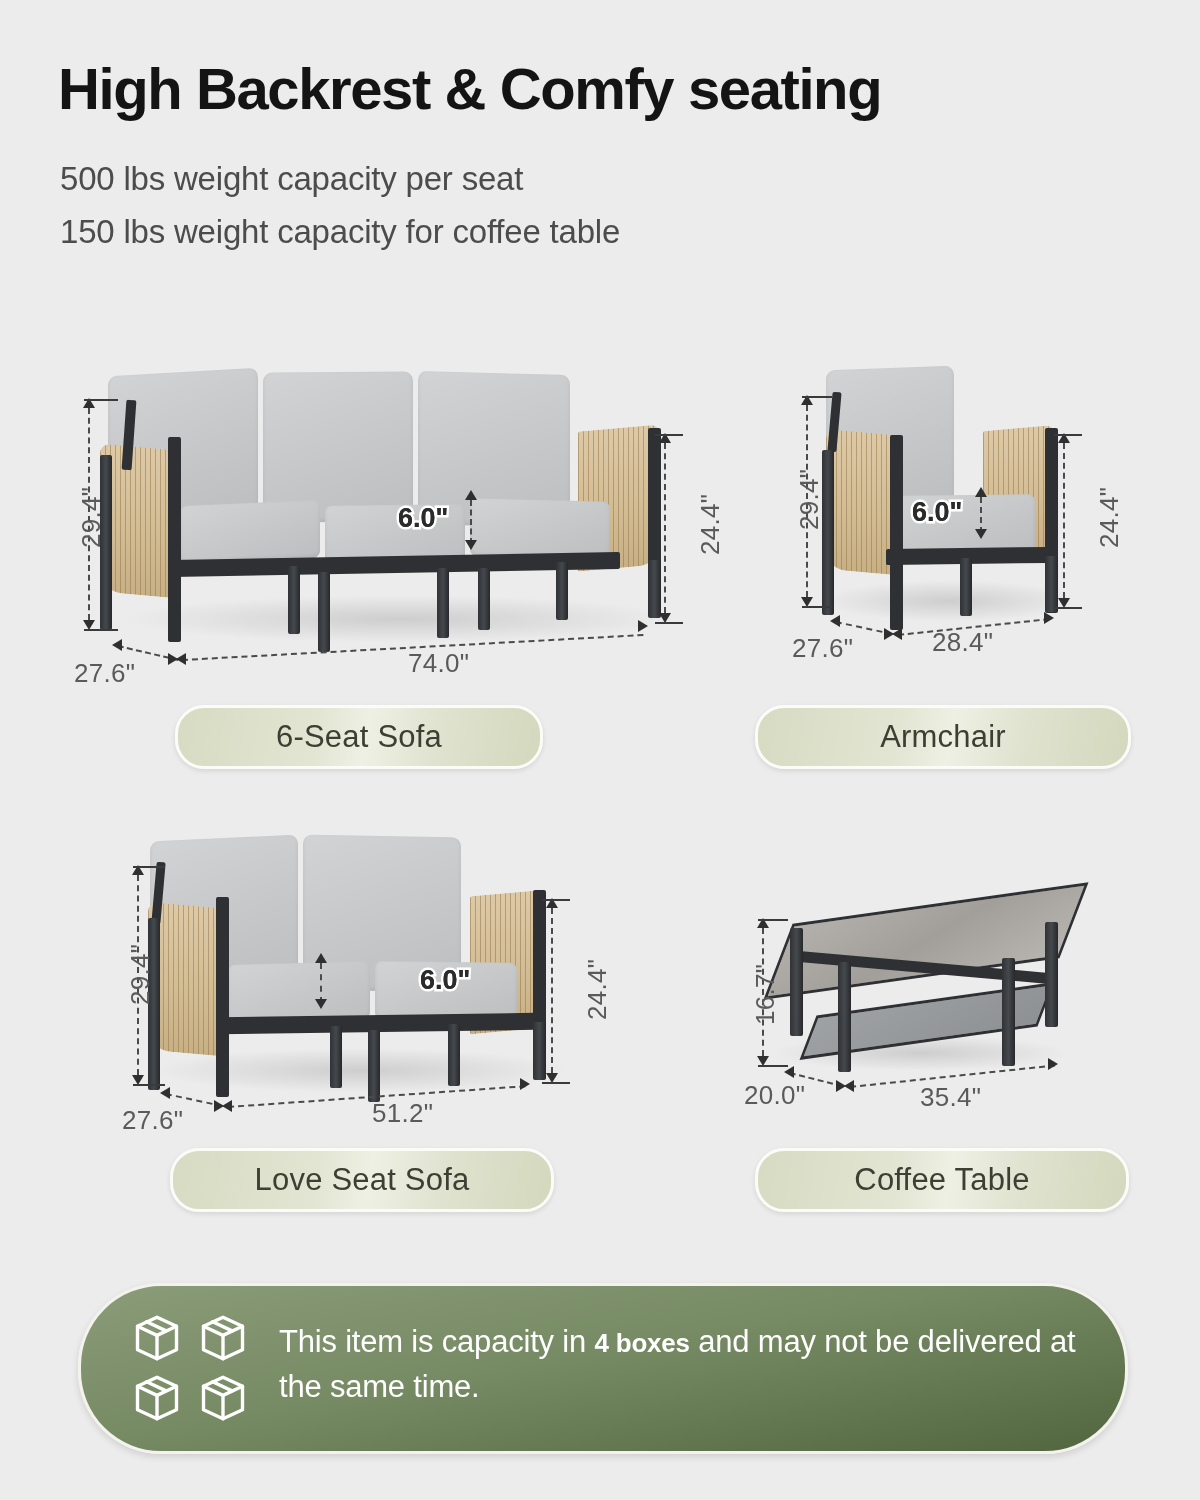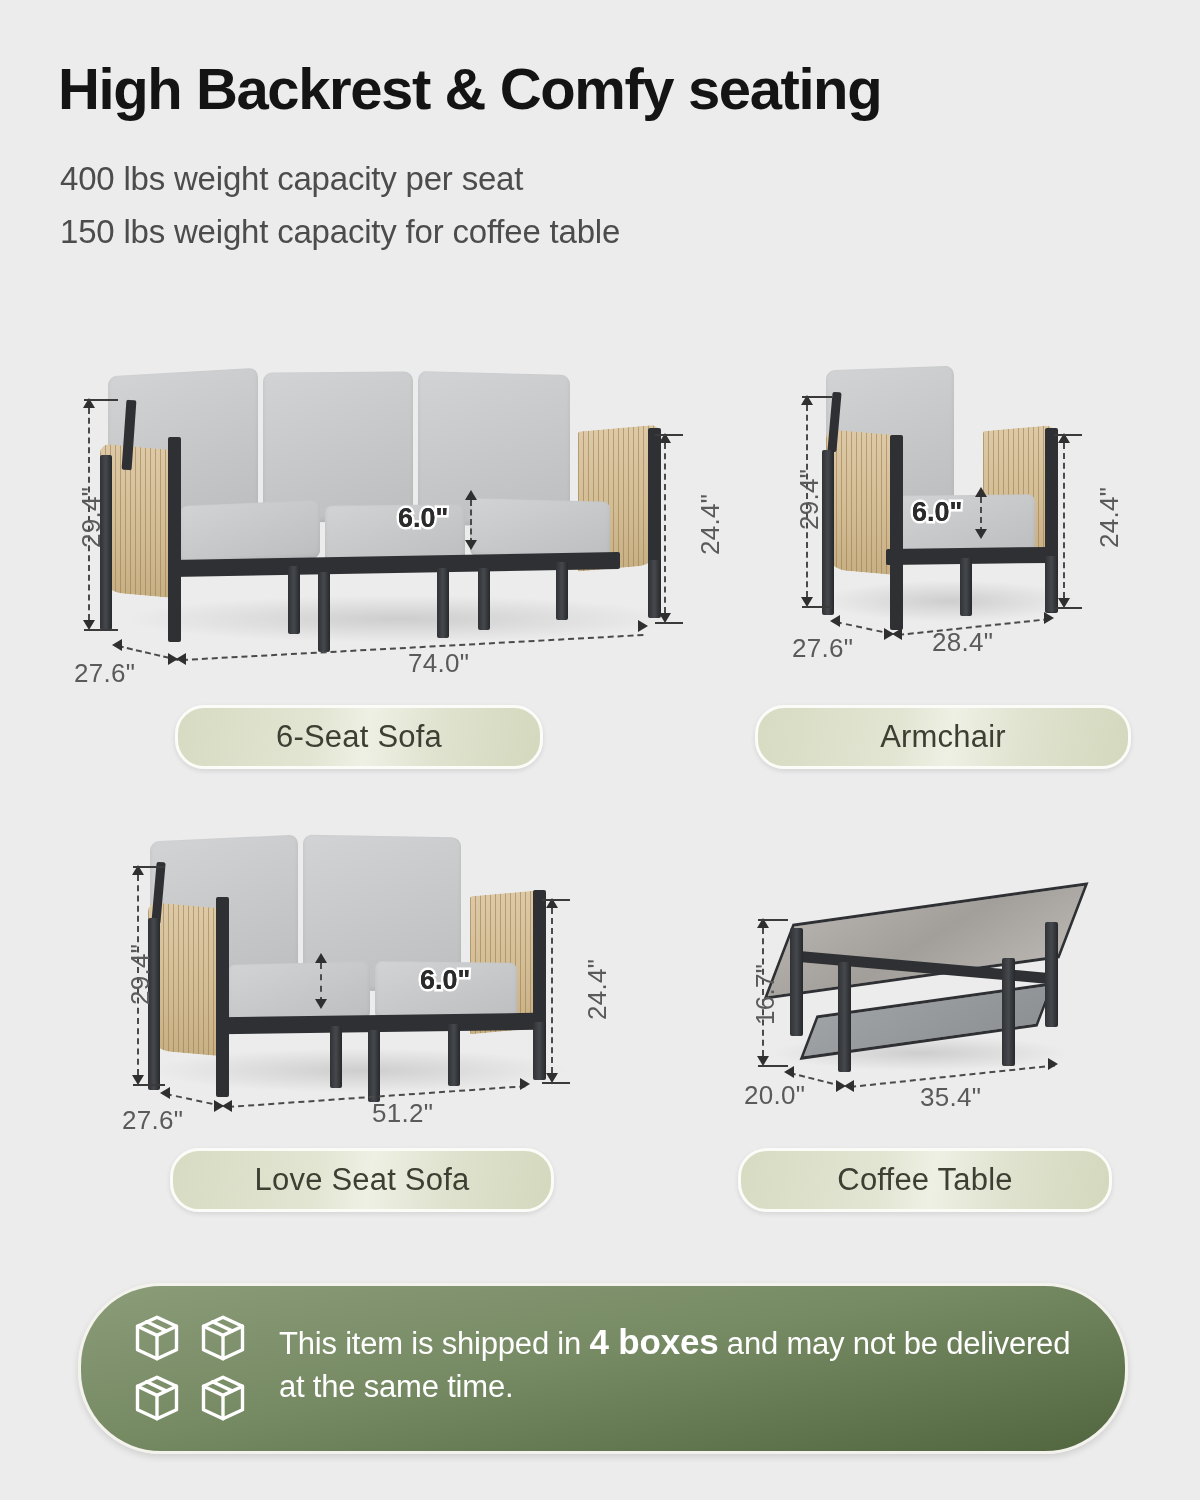--- a/index.html
+++ b/index.html
@@ -93,29 +93,29 @@
     background:linear-gradient(170deg,#8a9c78 0%,#768a64 45%,#51663f 100%);
     box-shadow:0 3px 7px rgba(0,0,0,.12);
     border:3px solid #f3f2ec;
   }
   .boxgrid{position:absolute;left:50px;top:26px;width:118px;height:112px;}
   .bx{position:absolute;width:52px;height:52px;}
   .btext{
     position:absolute;left:198px;top:34px;width:810px;
     color:#ffffff;font-size:31px;line-height:43px;letter-spacing:-.2px;
   }
-  .btext b{font-weight:bold;font-size:35px;}
+  .btext b{font-weight:bold;font-size:26px;}
 </style>
 </head>
 <body>
 
 <div class="page">
 
   <div class="title">High Backrest &amp; Comfy seating</div>
-  <div class="sub sub1">400 lbs weight capacity per seat</div>
+  <div class="sub sub1">500 lbs weight capacity per seat</div>
   <div class="sub sub2">150 lbs weight capacity for coffee table</div>
 
   <div class="cell" style="left:0;top:0;">
 
     <div class="shadow" style="left:120px;top:595px;width:560px;height:48px;"></div>
 
     <div class="cush" style="left:108px;top:372px;width:150px;height:145px;transform:skewY(-3.2deg);"></div>
     <div class="cush" style="left:263px;top:372px;width:150px;height:150px;transform:skewY(-0.4deg);"></div>
     <div class="cush" style="left:418px;top:373px;width:152px;height:153px;transform:skewY(1.6deg);"></div>
 
@@ -315,21 +315,21 @@
     <div class="dimh" style="left:790px;top:1072px;width:54px;transform:rotate(14deg);transform-origin:left top;"></div>
     <div class="arrow ar-lf" style="left:784px;top:1066px;"></div>
     <div class="arrow ar-rt" style="left:836px;top:1080px;"></div>
     <div class="dlabel" style="left:744px;top:1080px;">20.0"</div>
 
     <div class="dimh" style="left:850px;top:1086px;width:206px;transform:rotate(-6deg);transform-origin:left top;"></div>
     <div class="arrow ar-lf" style="left:844px;top:1080px;"></div>
     <div class="arrow ar-rt" style="left:1048px;top:1058px;"></div>
     <div class="dlabel" style="left:920px;top:1082px;">35.4"</div>
 
-    <div class="pill" style="left:738px;top:1148px;width:368px;">
+    <div class="pill" style="left:755px;top:1148px;width:368px;">
       <span>Coffee Table</span>
     </div>
   </div>
 
   <div class="banner">
     <div class="boxgrid">
       <div class="bx" style="left:0;top:0;">
         <svg viewBox="0 0 40 40" width="52" height="52" fill="none" stroke="#ffffff" stroke-width="2.6" stroke-linejoin="round" stroke-linecap="round">
           <path d="M20 4 L35 11 L35 29 L20 36 L5 29 L5 11 Z"></path>
           <path d="M5 11 L20 18 L35 11"></path>
@@ -355,16 +355,16 @@
       </div>
       <div class="bx" style="left:66px;top:60px;">
         <svg viewBox="0 0 40 40" width="52" height="52" fill="none" stroke="#ffffff" stroke-width="2.6" stroke-linejoin="round" stroke-linecap="round">
           <path d="M20 4 L35 11 L35 29 L20 36 L5 29 L5 11 Z"></path>
           <path d="M5 11 L20 18 L35 11"></path>
           <path d="M20 18 L20 36"></path>
           <path d="M12 7.5 L27 14.5"></path>
         </svg>
       </div>
     </div>
-    <div class="btext"><span>This item is shipped in </span><b>4 boxes</b><span> and may not be delivered at the same time.</span></div>
+    <div class="btext"><span>This item is capacity in </span><b>4 boxes</b><span> and may not be delivered at the same time.</span></div>
   </div>
 
 </div>
 
 </body></html>

